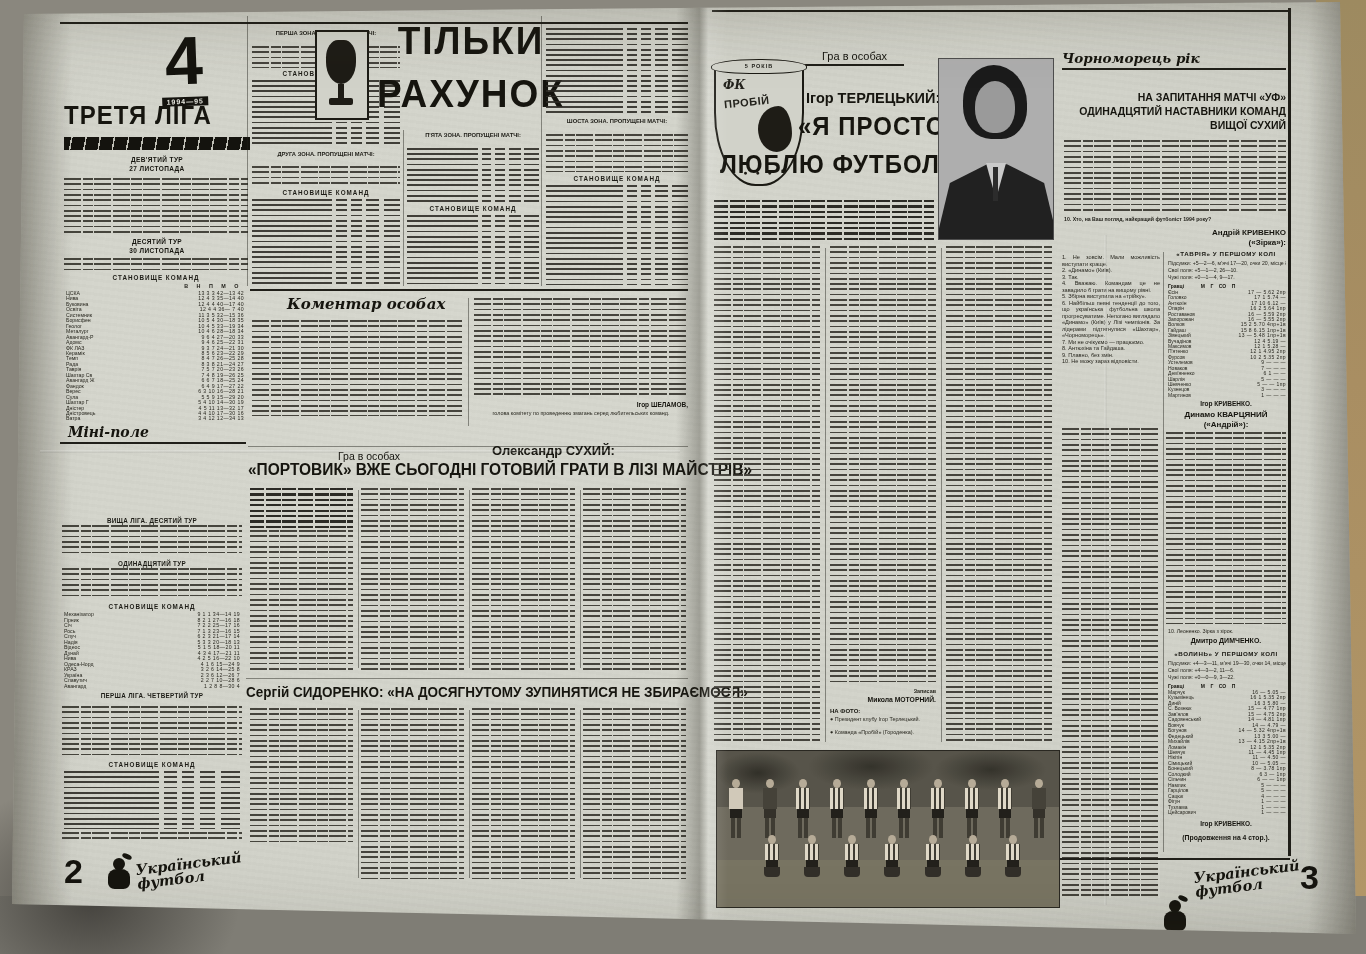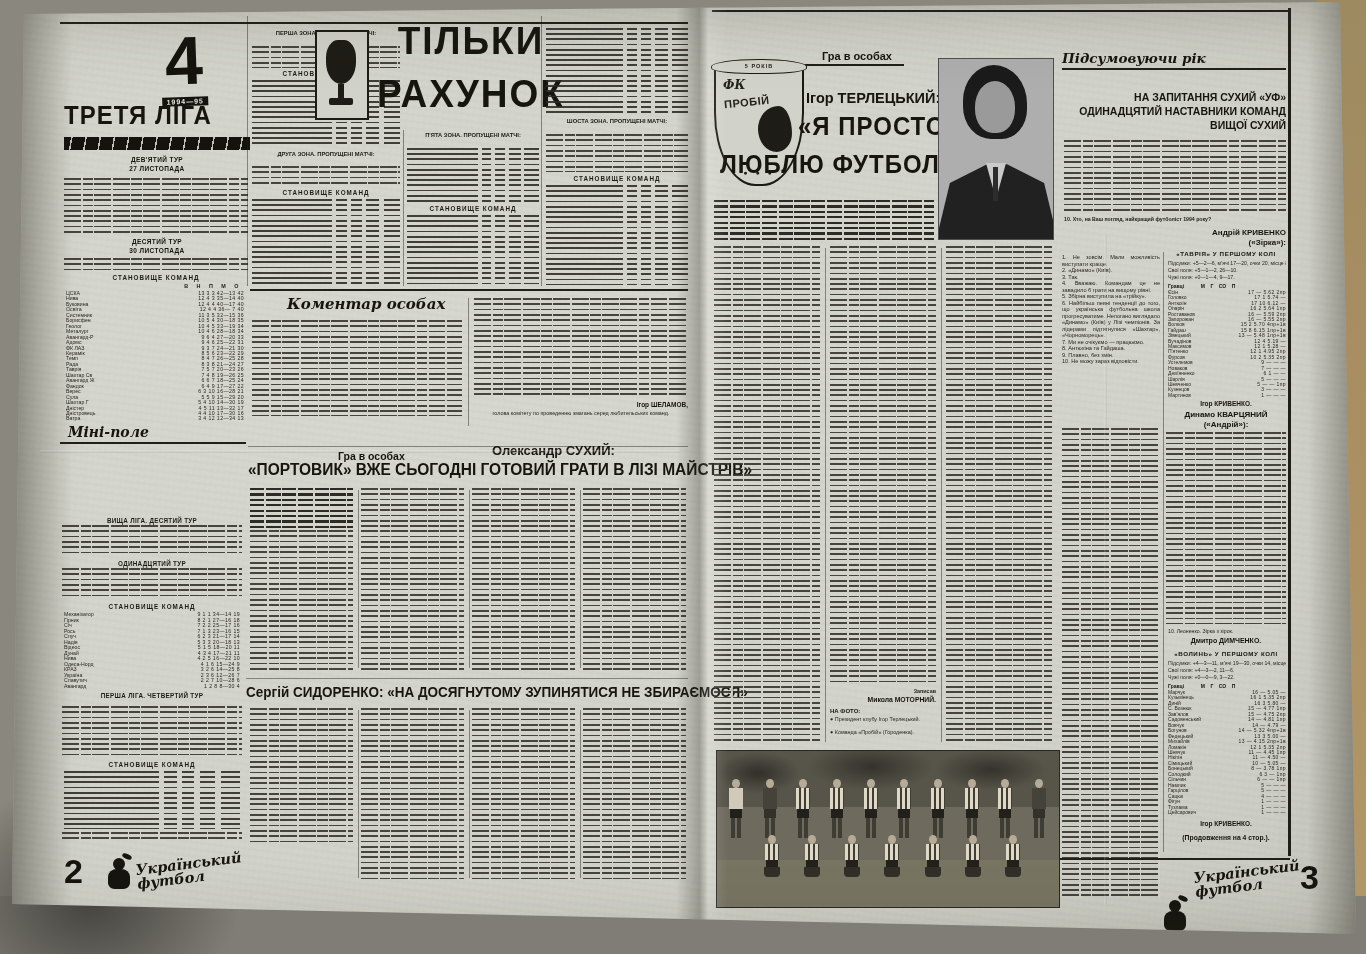--- a/index.html
+++ b/index.html
@@ -46,21 +46,21 @@
   .zonehead{font-size:5.8px;font-weight:bold;text-align:center;line-height:7px;color:#1d1c16;}
   .microhead{font-size:6.5px;font-weight:bold;text-align:center;line-height:8.5px;letter-spacing:.4px;color:#16150f;}
   .microtext{font-size:5.4px;line-height:6.3px;color:#28271f;overflow:hidden;text-align:justify;}
   .sig{font-weight:bold;color:#16150f;}
   
   .bigh{font-size:37px;font-weight:900;line-height:50px;text-align:center;letter-spacing:2px;color:#16150f;transform:scaleY(1.05);}
   .t3liga{font-size:24px;font-weight:900;letter-spacing:1px;white-space:nowrap;color:#16150f;transform:scaleY(1.1);transform-origin:left top;}
   .mekh-h{font-weight:900;text-align:center;color:#16150f;line-height:22px;font-size:15px;letter-spacing:.5px;}
   .art-h{font-weight:900;text-align:center;color:#16150f;white-space:nowrap;}
   .kicker-i{font-family:"DejaVu Serif","Liberation Serif",serif;font-style:italic;font-weight:bold;color:#16150f;}
-  .kicker-b{font-weight:700;color:#16150f;padding-left:40px;}
+  .kicker-b{font-weight:400;color:#16150f;padding-left:40px;}
   .byline{font-weight:800;color:#16150f;white-space:nowrap;}
   
   .logo4{text-align:center;transform:rotate(-2deg);}
   .logo4 .four{display:block;font-size:68px;line-height:60px;font-weight:900;color:#14130e;}
   .logo4 .season{display:inline-block;background:#14130e;color:#e8e8e0;font-size:7px;font-weight:bold;padding:1px 4px;letter-spacing:1px;margin-top:-4px;}
   .blackbar{background:#14130e;background-image:repeating-linear-gradient(100deg,transparent 0 7px,rgba(235,235,225,.8) 7px 8.5px,transparent 8.5px 14px);}
   
   .cup{border:2px solid #1c1b15;background:var(--paper);}
   .cup .bowl{position:absolute;left:9px;top:8px;width:30px;height:44px;background:#1e1c16;border-radius:40% 40% 50% 50%;}
   .cup .stem{position:absolute;left:21px;top:52px;width:6px;height:14px;background:#1e1c16;}
@@ -536,24 +536,24 @@
             </div>
           <div class="pl">
               <i class="h"></i>
               <b class="sh"></b>
               <u class="sr"></u>
               <s class="lg"></s>
             </div>
         </div>
       </div>
 
-      <div class="abs kicker-i" style="left:1062px;top:50px;font-size:13.5px">Підсумовуючи рік</div>
+      <div class="abs kicker-i" style="left:1062px;top:50px;font-size:13.5px">Чорноморець рік</div>
       <div class="abs rule" style="left:1062px;top:68px;width:224px;height:1.5px"></div>
       <div class="abs" style="left:1078px;top:90px;width:208px;text-align:right;font-weight:800;font-size:10.5px;line-height:14px;color:#16150f">
-        <div>НА ЗАПИТАННЯ СУХИЙ «УФ»</div>
+        <div>НА ЗАПИТАННЯ МАТЧІ «УФ»</div>
         <div>ОДИНАДЦЯТИЙ НАСТАВНИКИ КОМАНД</div>
         <div>ВИЩОЇ СУХИЙ</div>
       </div>
       <div class="abs tx" style="left:1064px;top:140px;width:222px;height:74px"></div>
       <div class="abs qline" style="left:1064px;top:216px;width:222px">10. Хто, на Ваш погляд, найкращий футболіст 1994 року?</div>
 
       <div class="abs" style="left:1150px;top:228px;width:136px;text-align:right;font-weight:800;font-size:8px;line-height:9.5px;color:#16150f">
         <div>Андрій КРИВЕНКО</div>
         <div>(«Зірка»):</div>
       </div>

